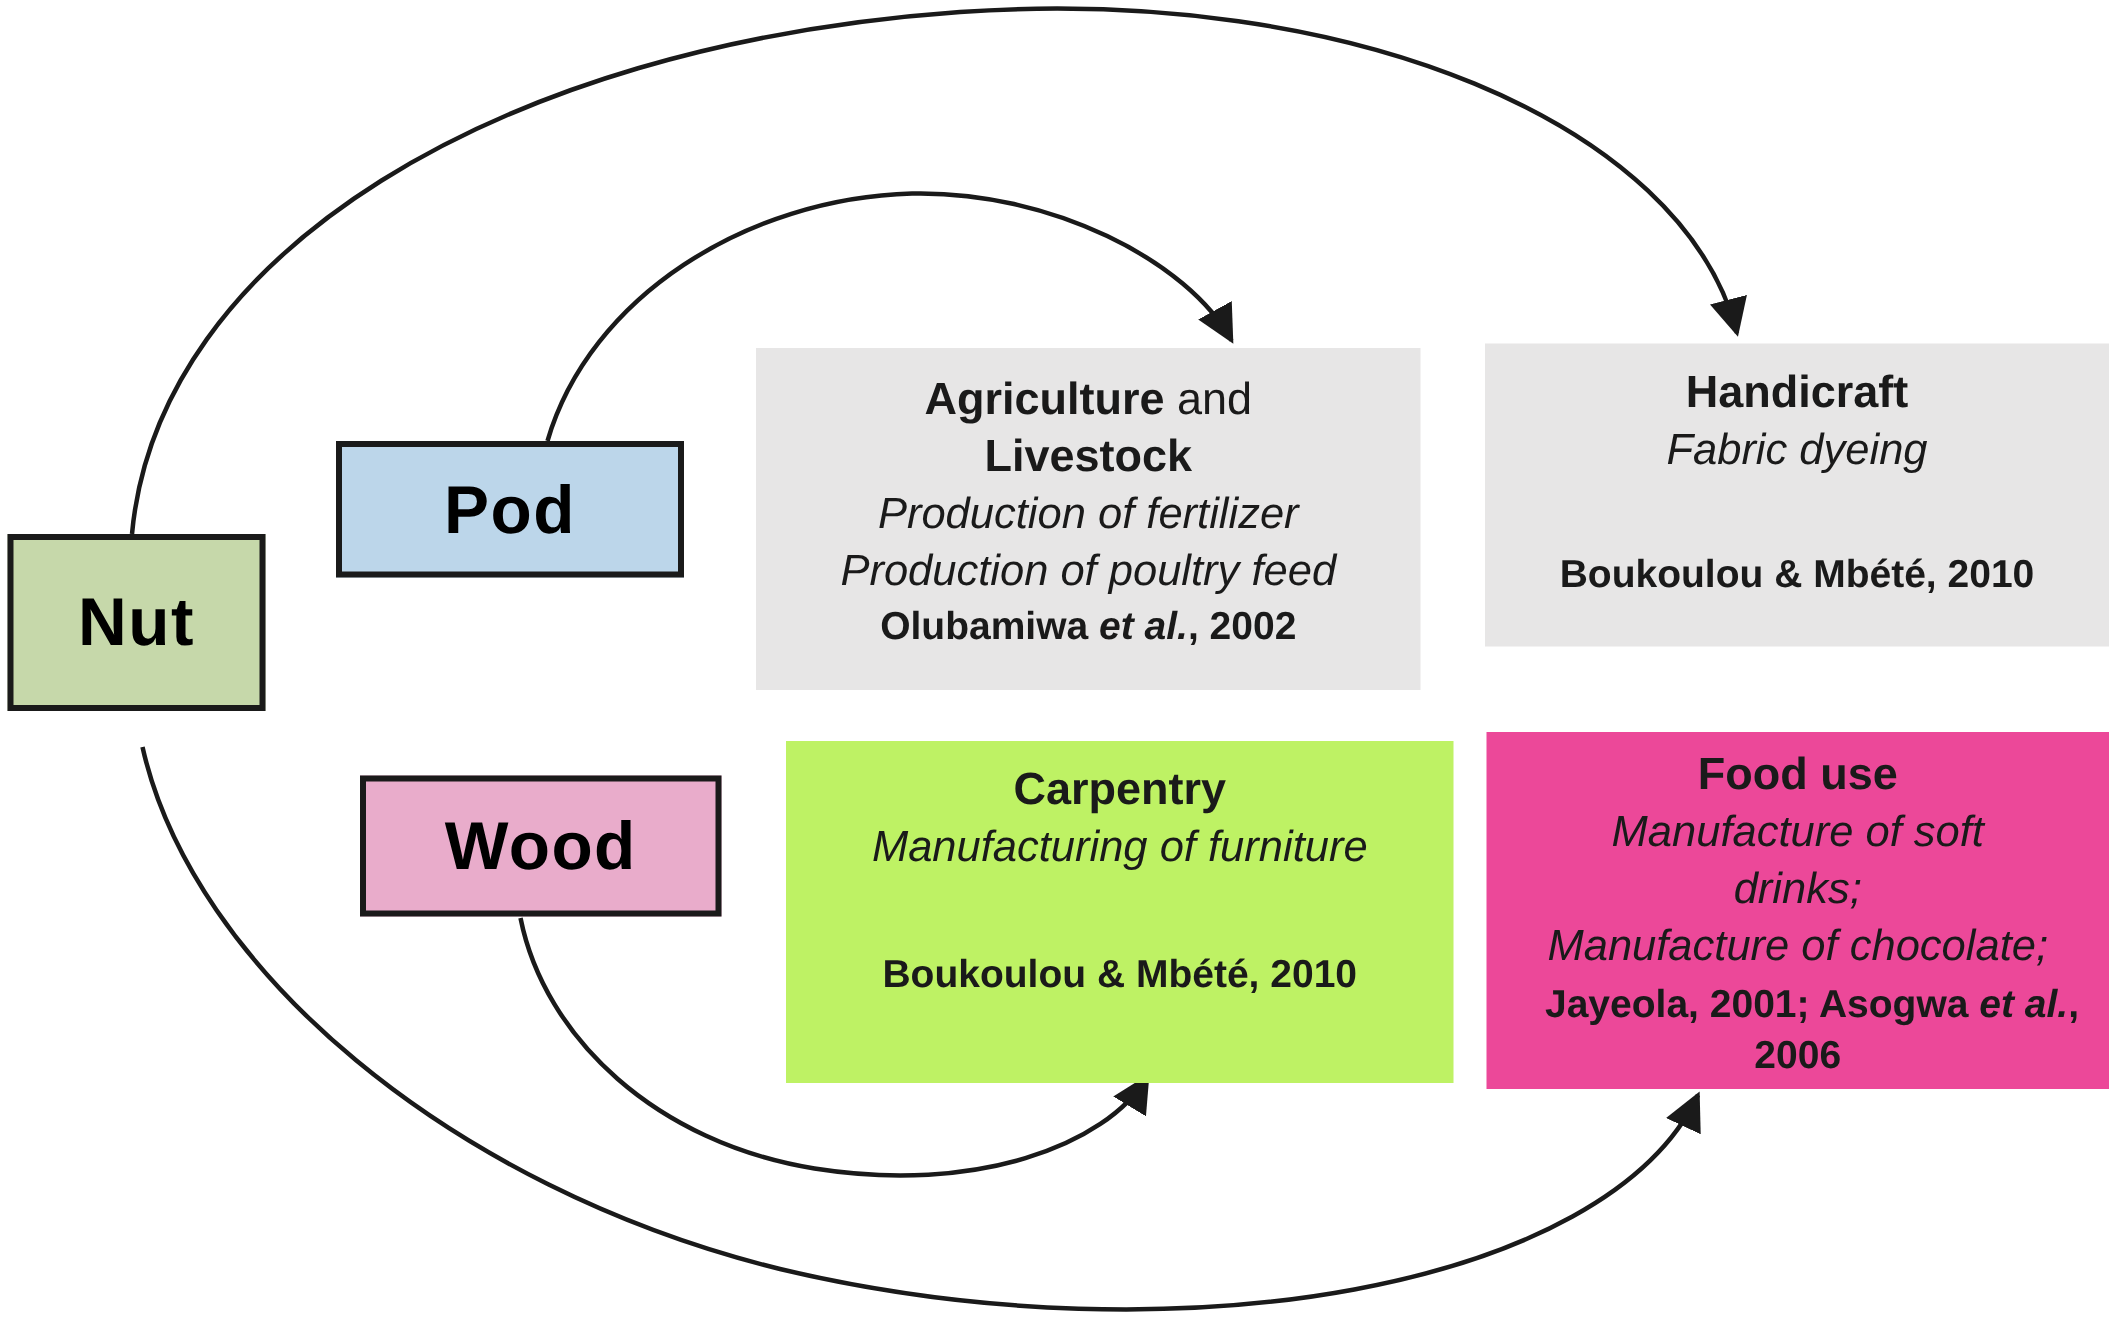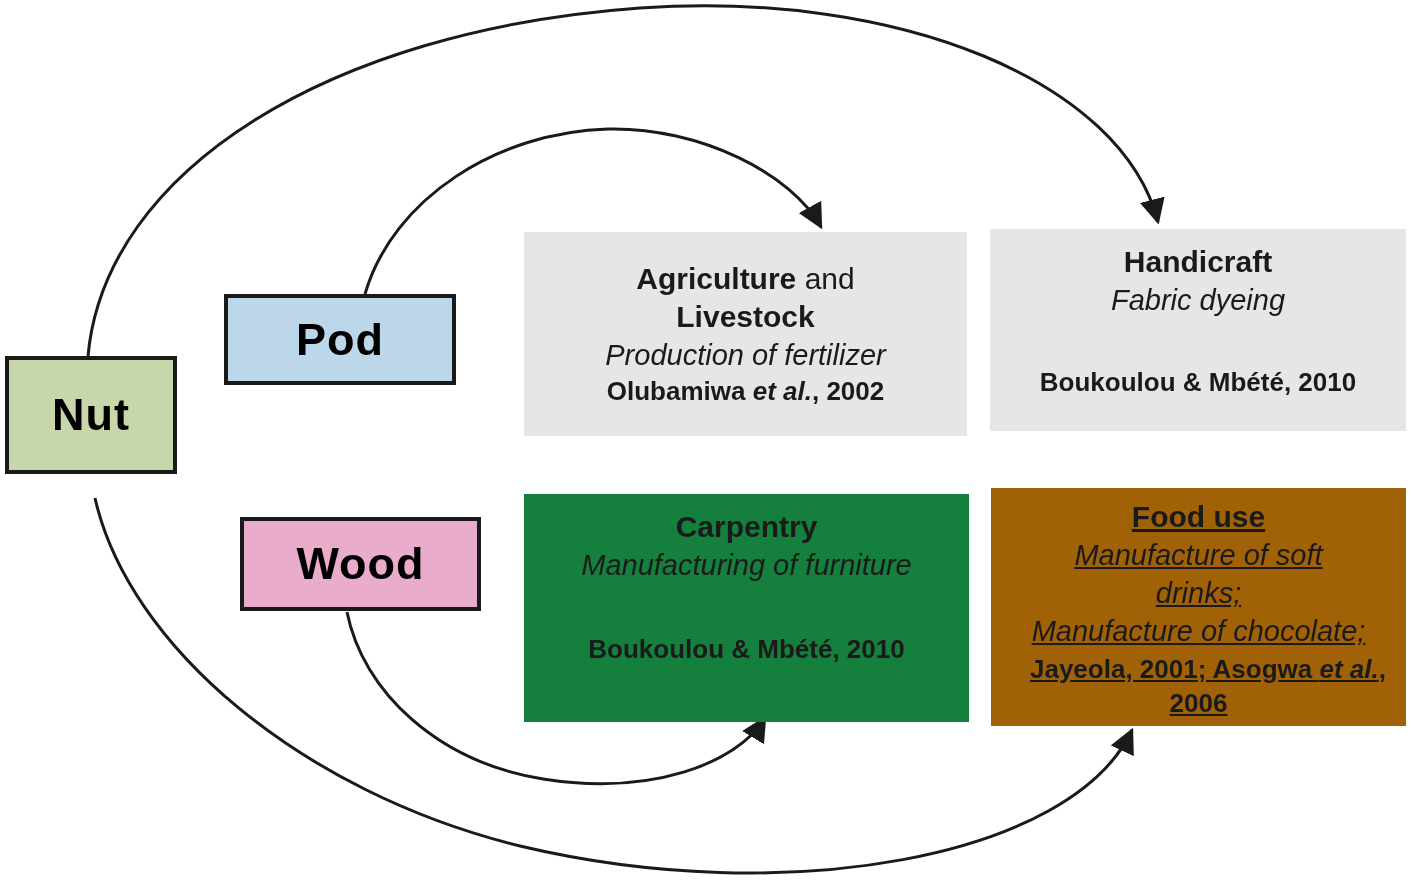--- a/index.html
+++ b/index.html
@@ -30,21 +30,21 @@
     color: #000000;
   }
   #nut-box  { left: 5px;   top: 356px; width: 172px; height: 118px; }
   #pod-box  { left: 224px; top: 294px; width: 232px; height: 91px;  }
   #wood-box { left: 240px; top: 517px; width: 241px; height: 94px;  }
   .panel {
     position: absolute;
     box-sizing: border-box;
     text-align: center;
   }
-  #agriculture-panel { left: 524px; top: 232px; width: 443px; height: 204px; padding-top: 28px; }
+  #agriculture-panel { left: 504px; top: 232px; width: 443px; height: 228px; padding-top: 16px; }
   #handicraft-panel  { left: 990px; top: 229px; width: 416px; height: 202px; padding-top: 14px; }
   #carpentry-panel   { left: 524px; top: 494px; width: 445px; height: 228px; padding-top: 14px; }
   #fooduse-panel     { left: 991px; top: 488px; width: 415px; height: 238px; padding-top: 10px; }
   .p-heading {
     font-size: 30px;
     font-weight: bold;
     line-height: 38px;
     white-space: nowrap;
   }
   .p-heading .h-normal { font-weight: normal; }
@@ -93,38 +93,39 @@
   <div id="wood-box" class="src-box" style="background-color: rgb(233, 172, 203);">
     <span>Wood</span>
   </div>
 
   <div id="agriculture-panel" class="panel" style="background-color: rgb(231, 230, 230);">
     <div class="p-heading">
       <span>Agriculture</span><span class="h-normal"> and</span>
     </div>
     <div class="p-heading">Livestock</div>
     <div class="p-italic">Production of fertilizer</div>
+    <div class="p-italic">Production of poultry feed</div>
     <div class="p-ref">
       <span>Olubamiwa </span><span class="etal">et al.</span><span>, 2002</span>
     </div>
   </div>
 
   <div id="handicraft-panel" class="panel" style="background-color: rgb(231, 230, 230);">
     <div class="p-heading">Handicraft</div>
     <div class="p-italic">Fabric dyeing</div>
     <div id="handicraft-ref" class="p-ref">Boukoulou &amp; Mbété, 2010</div>
   </div>
 
-  <div id="carpentry-panel" class="panel" style="background-color: #15803d;">
+  <div id="carpentry-panel" class="panel" style="background-color: #bef264;">
     <div class="p-heading">Carpentry</div>
     <div class="p-italic">Manufacturing of furniture</div>
     <div id="carpentry-ref" class="p-ref">Boukoulou &amp; Mbété, 2010</div>
   </div>
 
-  <div id="fooduse-panel" class="panel" style="background-color: #a16207; text-decoration: underline;">
+  <div id="fooduse-panel" class="panel" style="background-color: #ec4899;">
     <div class="p-heading">Food use</div>
     <div class="p-italic">Manufacture of soft</div>
     <div class="p-italic">drinks;</div>
     <div class="p-italic">Manufacture of chocolate;</div>
     <div id="fooduse-ref" class="p-ref">
       <span>Jayeola, 2001; Asogwa </span><span class="etal">et al.</span><span>,</span>
     </div>
     <div class="p-ref">2006</div>
   </div>
 

